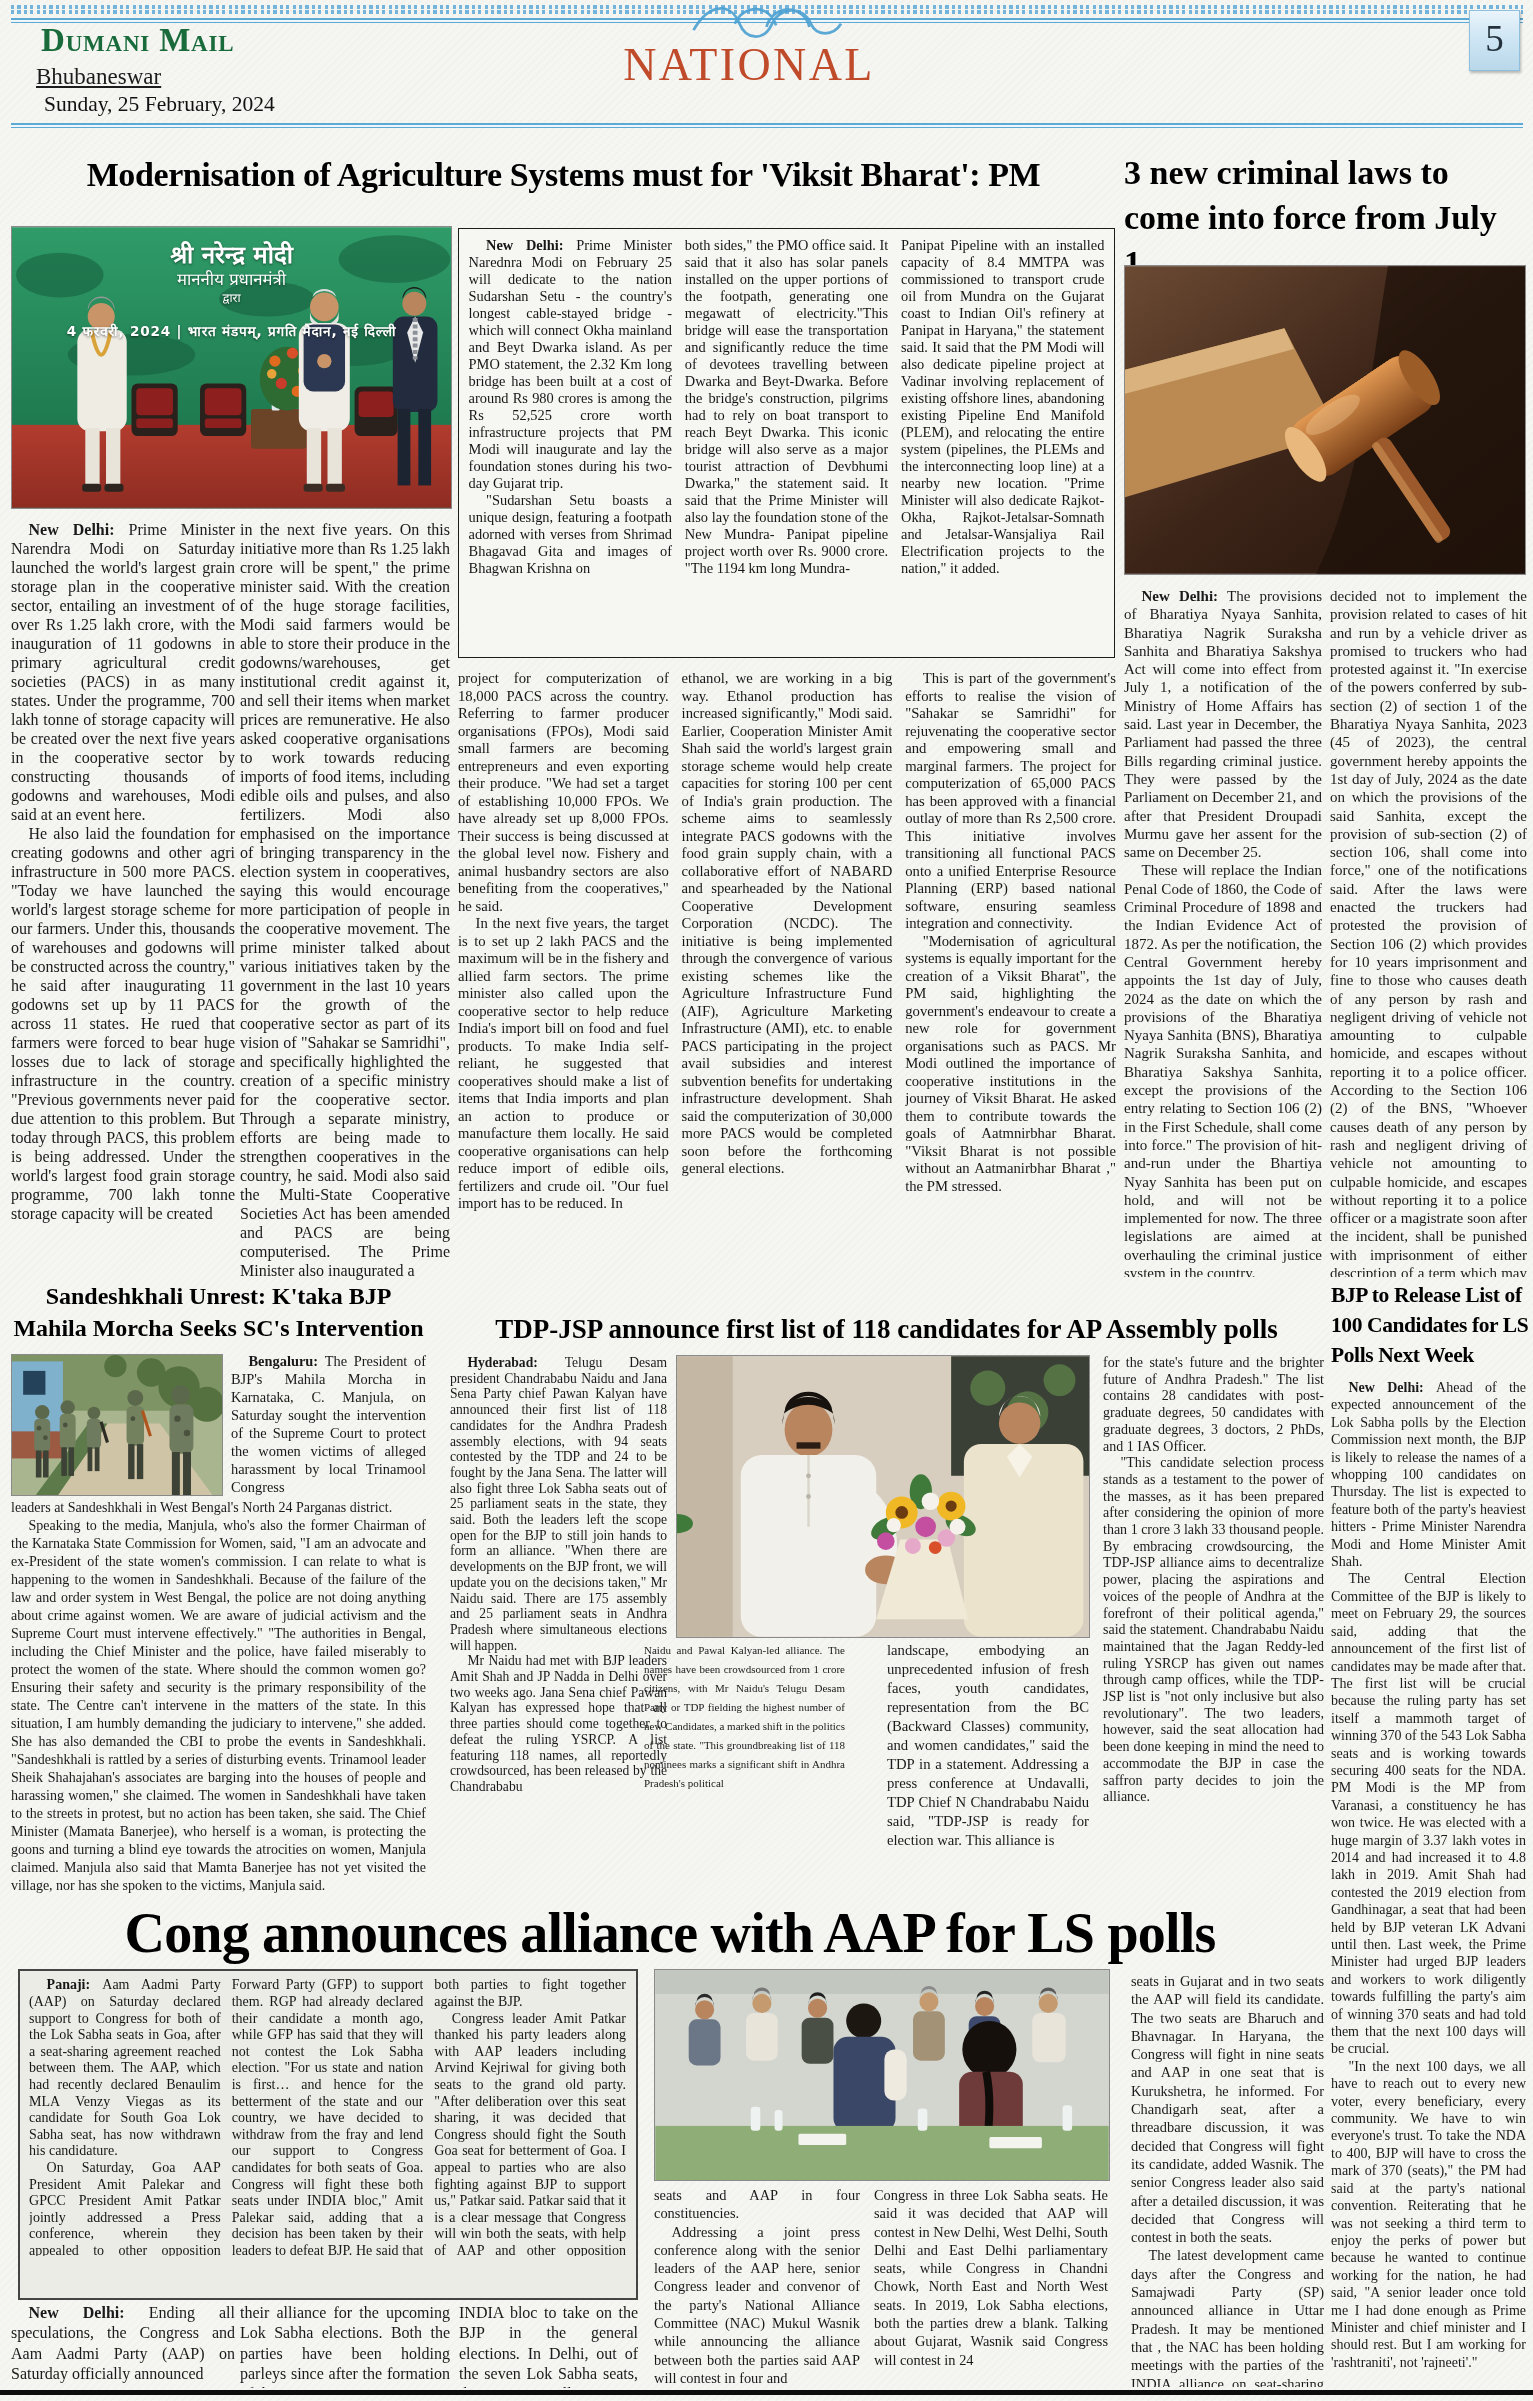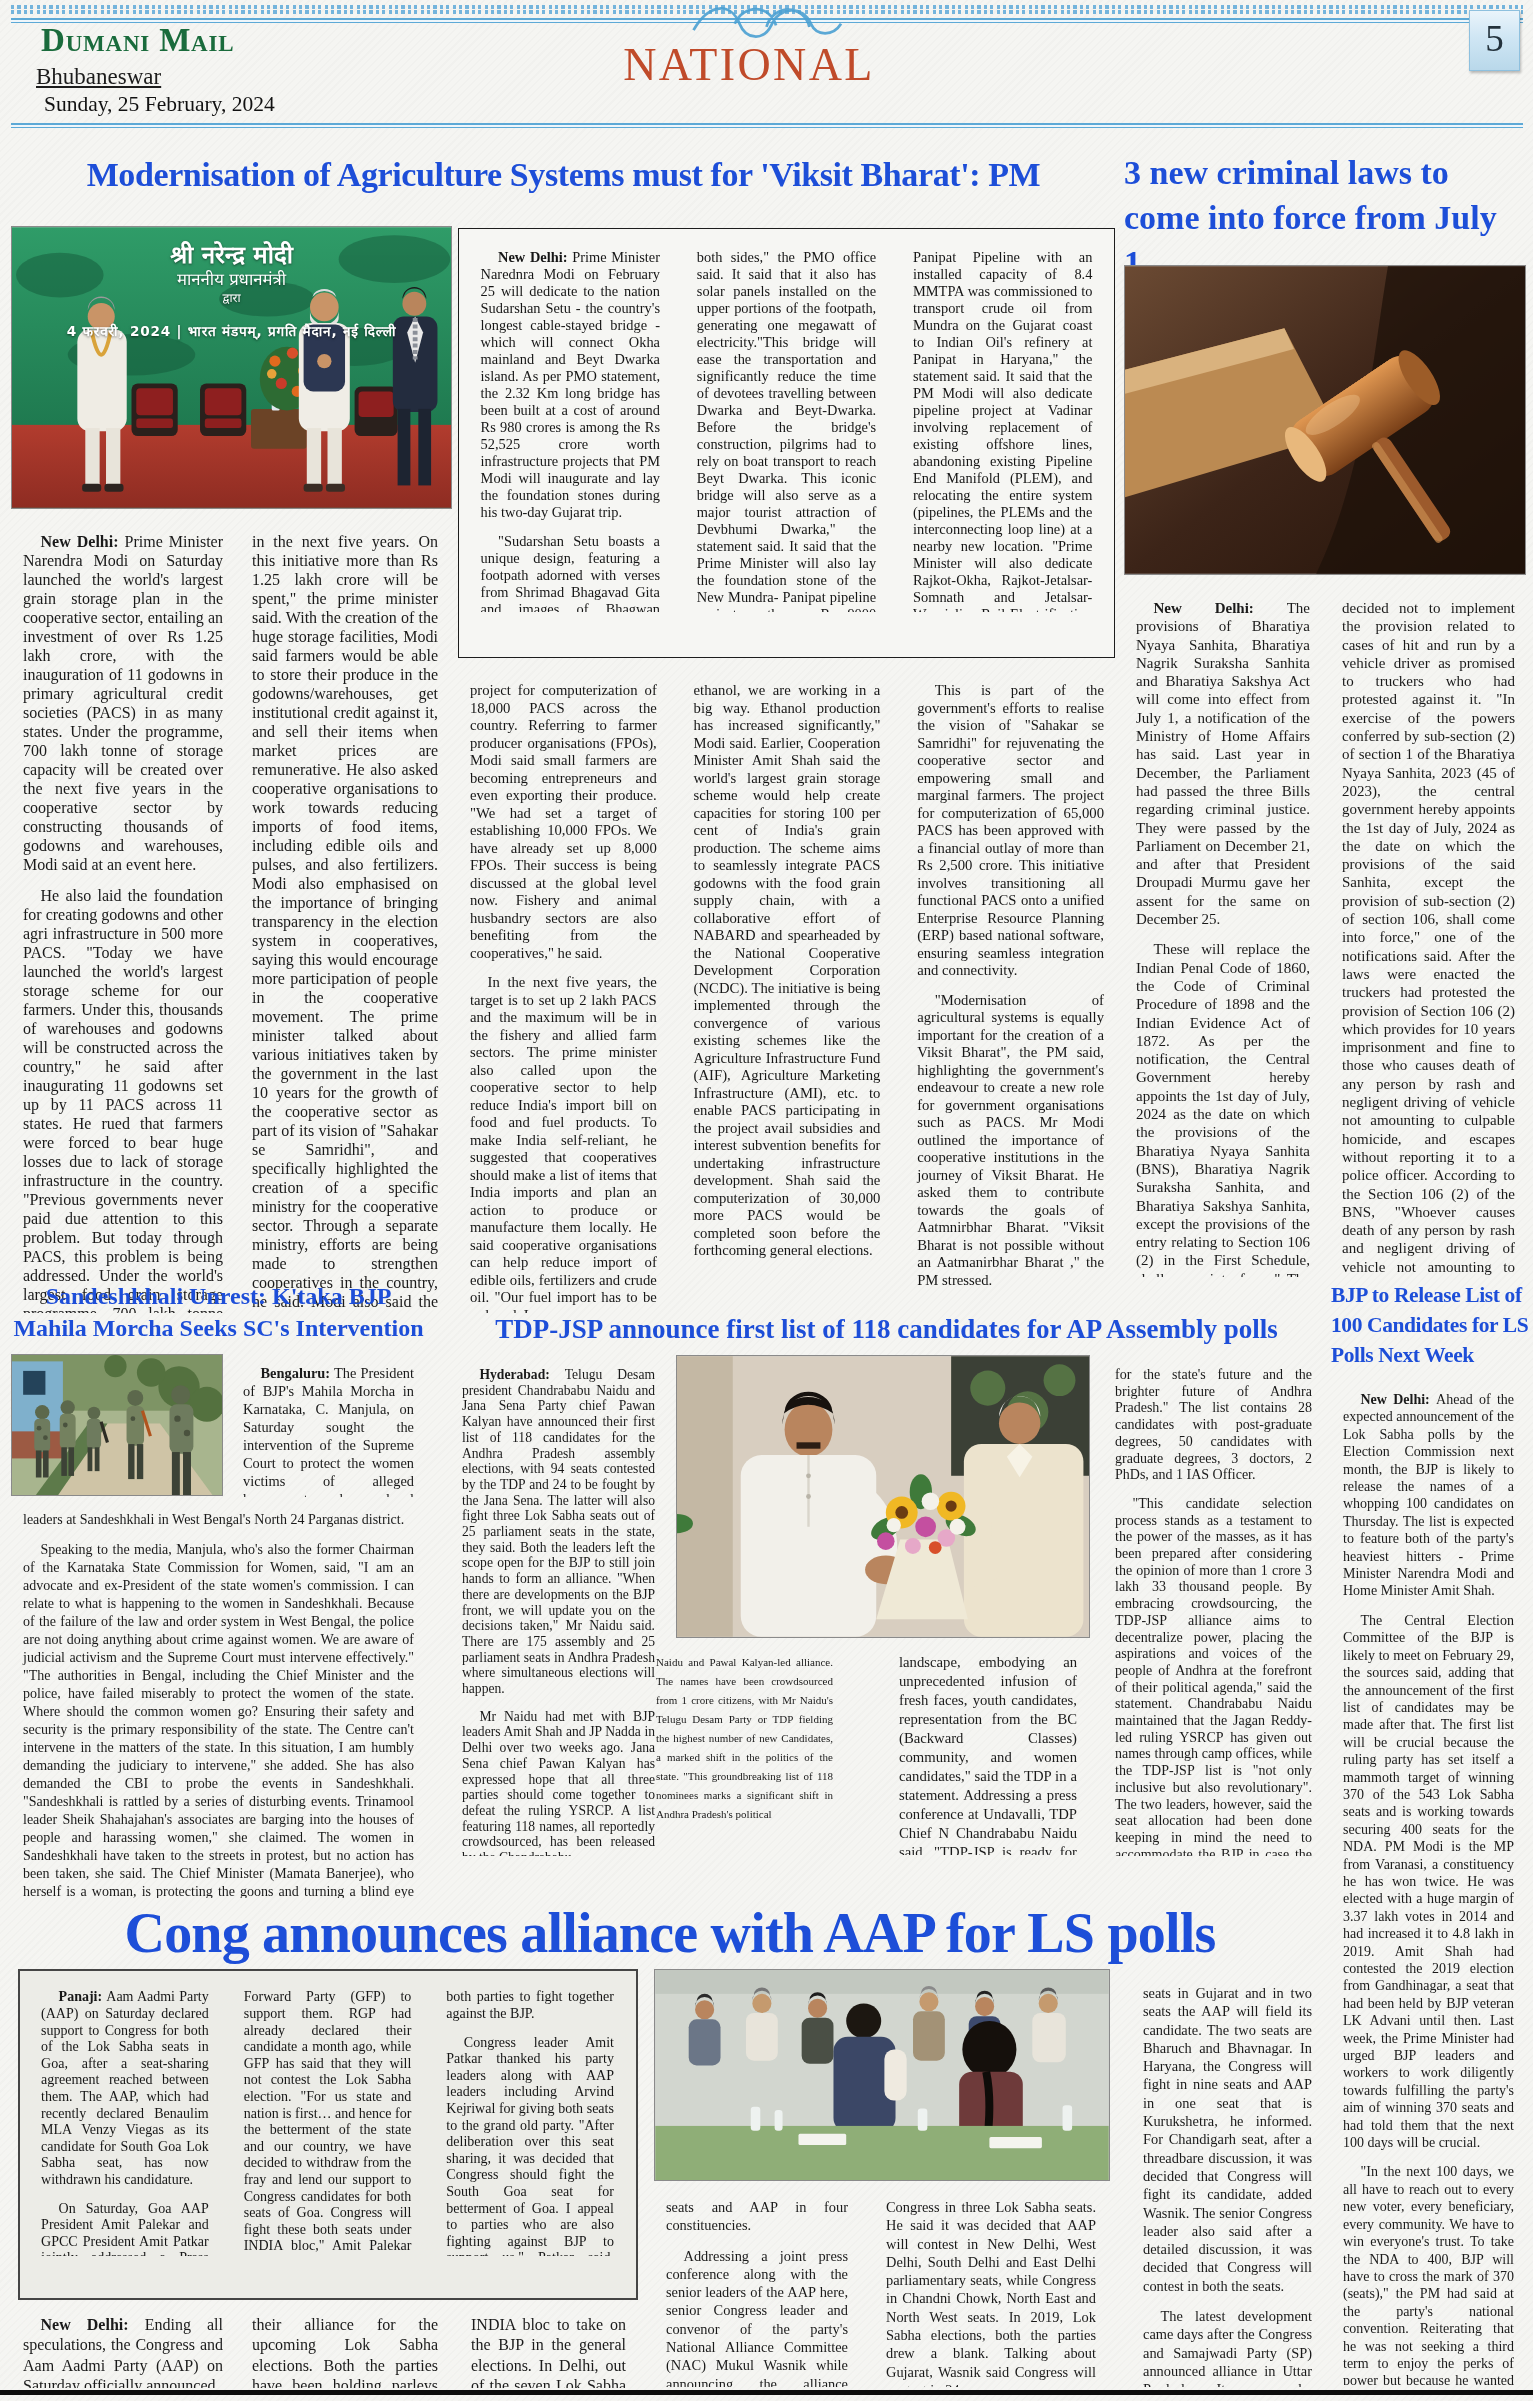--- a/index.html
+++ b/index.html
@@ -9,24 +9,24 @@
        background:repeating-linear-gradient(135deg,rgba(0,0,0,0.015) 0 1.6px,rgba(0,0,0,0) 1.6px 5.6px);}
   .abs{position:absolute;}
   .dotrow{height:4px;background:repeating-linear-gradient(90deg,#74b4dc 0 3.2px,rgba(0,0,0,0) 3.2px 6.4px);}
   .bluerule{height:1.6px;background:#eef6fb;border-top:2.4px solid #5da9d6;border-bottom:0.8px solid #5da9d6;}
   .masthead-title{font-variant:small-caps;font-weight:bold;font-size:33px;color:#1a6b3c;letter-spacing:0.8px;}
   .masthead-city{font-size:23px;color:#1c1c1c;}
   .masthead-date{font-size:21.5px;color:#111;}
   .section-name{font-size:46px;color:#c04b2a;letter-spacing:2.4px;text-align:center;font-weight:500;}
   .pagebox{border:1.6px solid #8ec0de;background:linear-gradient(180deg,#eaf4fb 0%,#cfe6f4 45%,#b9d8ea 100%);
        text-align:center;font-size:37px;color:#23323c;line-height:56px;box-shadow:0.8px 1.6px 2.4px rgba(0,0,0,.25);}
-  .headline{font-weight:bold;color:#1d4ed8;font-family:"Liberation Serif",serif;}
+  .headline{font-weight:bold;color:#000000;font-family:"Liberation Serif",serif;}
   .h-center{text-align:center;}
   .body-col{position:absolute;text-align:justify;overflow:hidden;color:#1a1a1a;}
-  .para{margin:12px;text-indent:17.5px;}
+  .para{margin:0;text-indent:17.5px;}
   .cont .para:first-child{text-indent:0;}
   .para b{font-weight:bold;}
   .photo{position:absolute;border:0.8px solid #8a8a8a;overflow:hidden;background:#ccc;}
   .photo svg{display:block;}
   .ph-text{position:absolute;color:#fff;font-family:"DejaVu Sans",sans-serif;text-align:center;width:100%;
        text-shadow:0 0.8px 2.4px rgba(0,0,0,.55);}
   .boxed{border:1.6px solid #1d1d1d;background:#f6f6f3;}
   .graybox{border:2.4px solid #454545;background:#ecece7;}
   .colflex{display:flex;gap:12.8px;}
   .colflex>div{flex:1 1 0;text-align:justify;overflow:hidden;}

